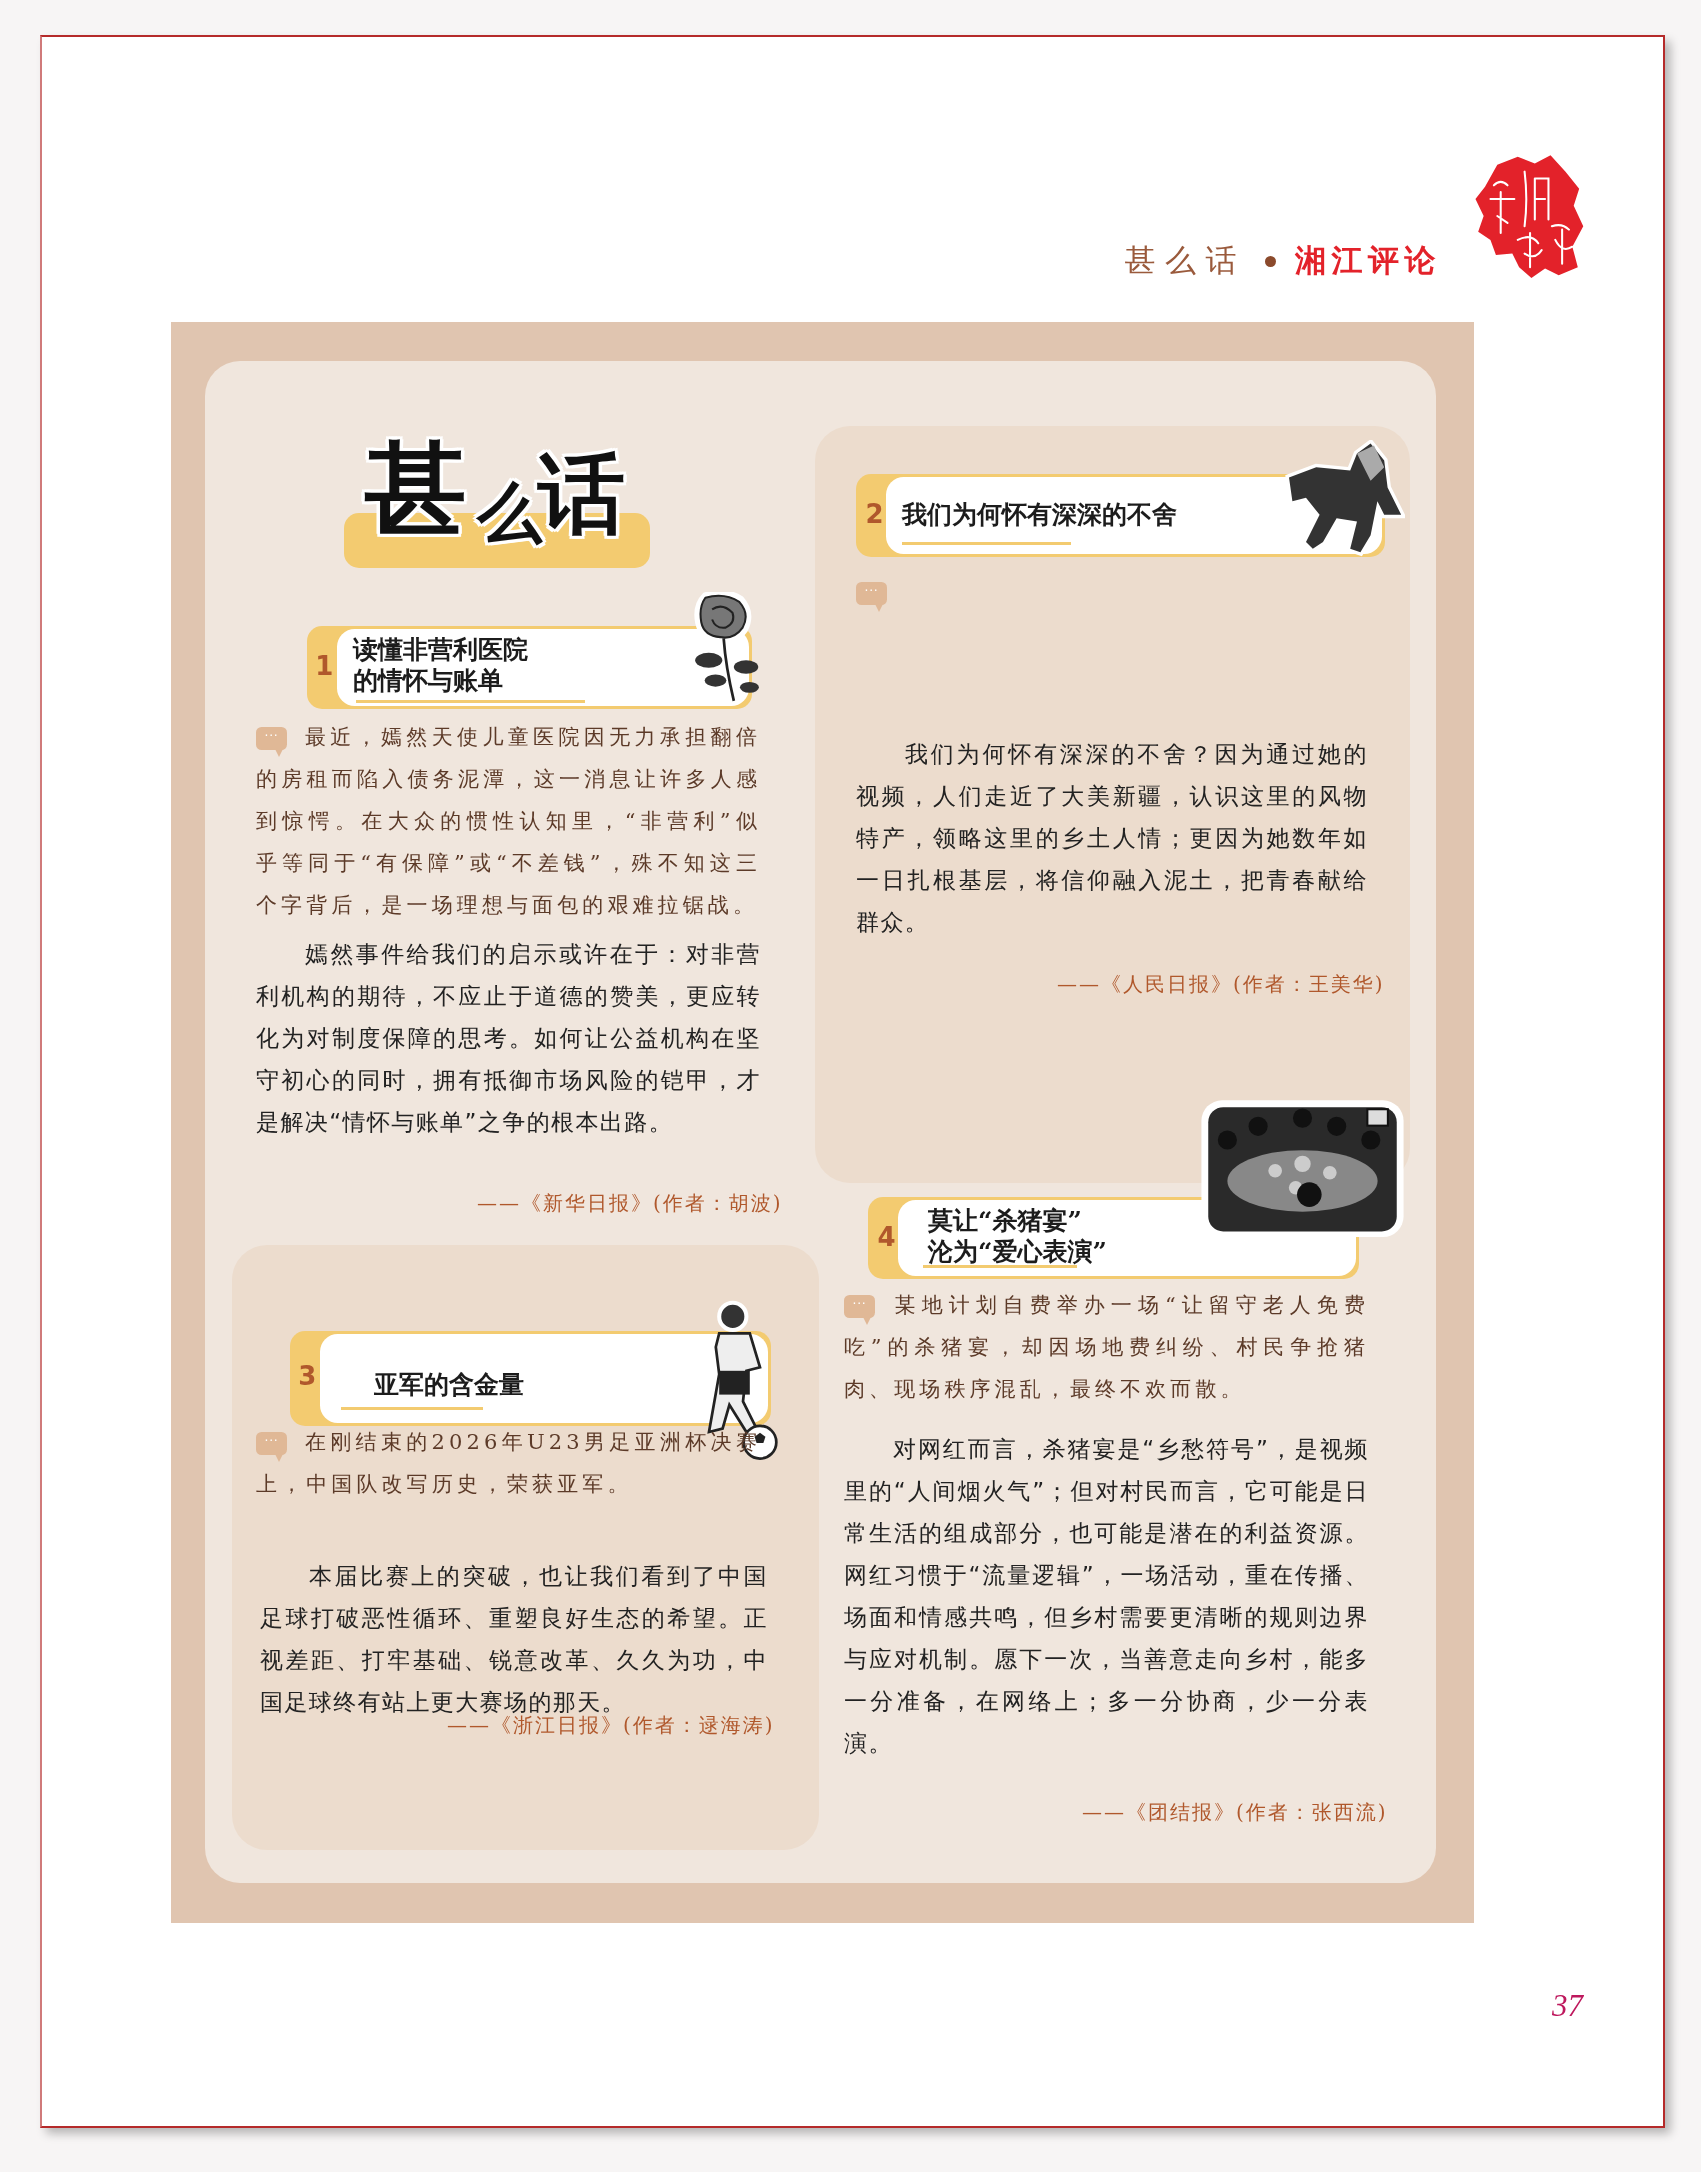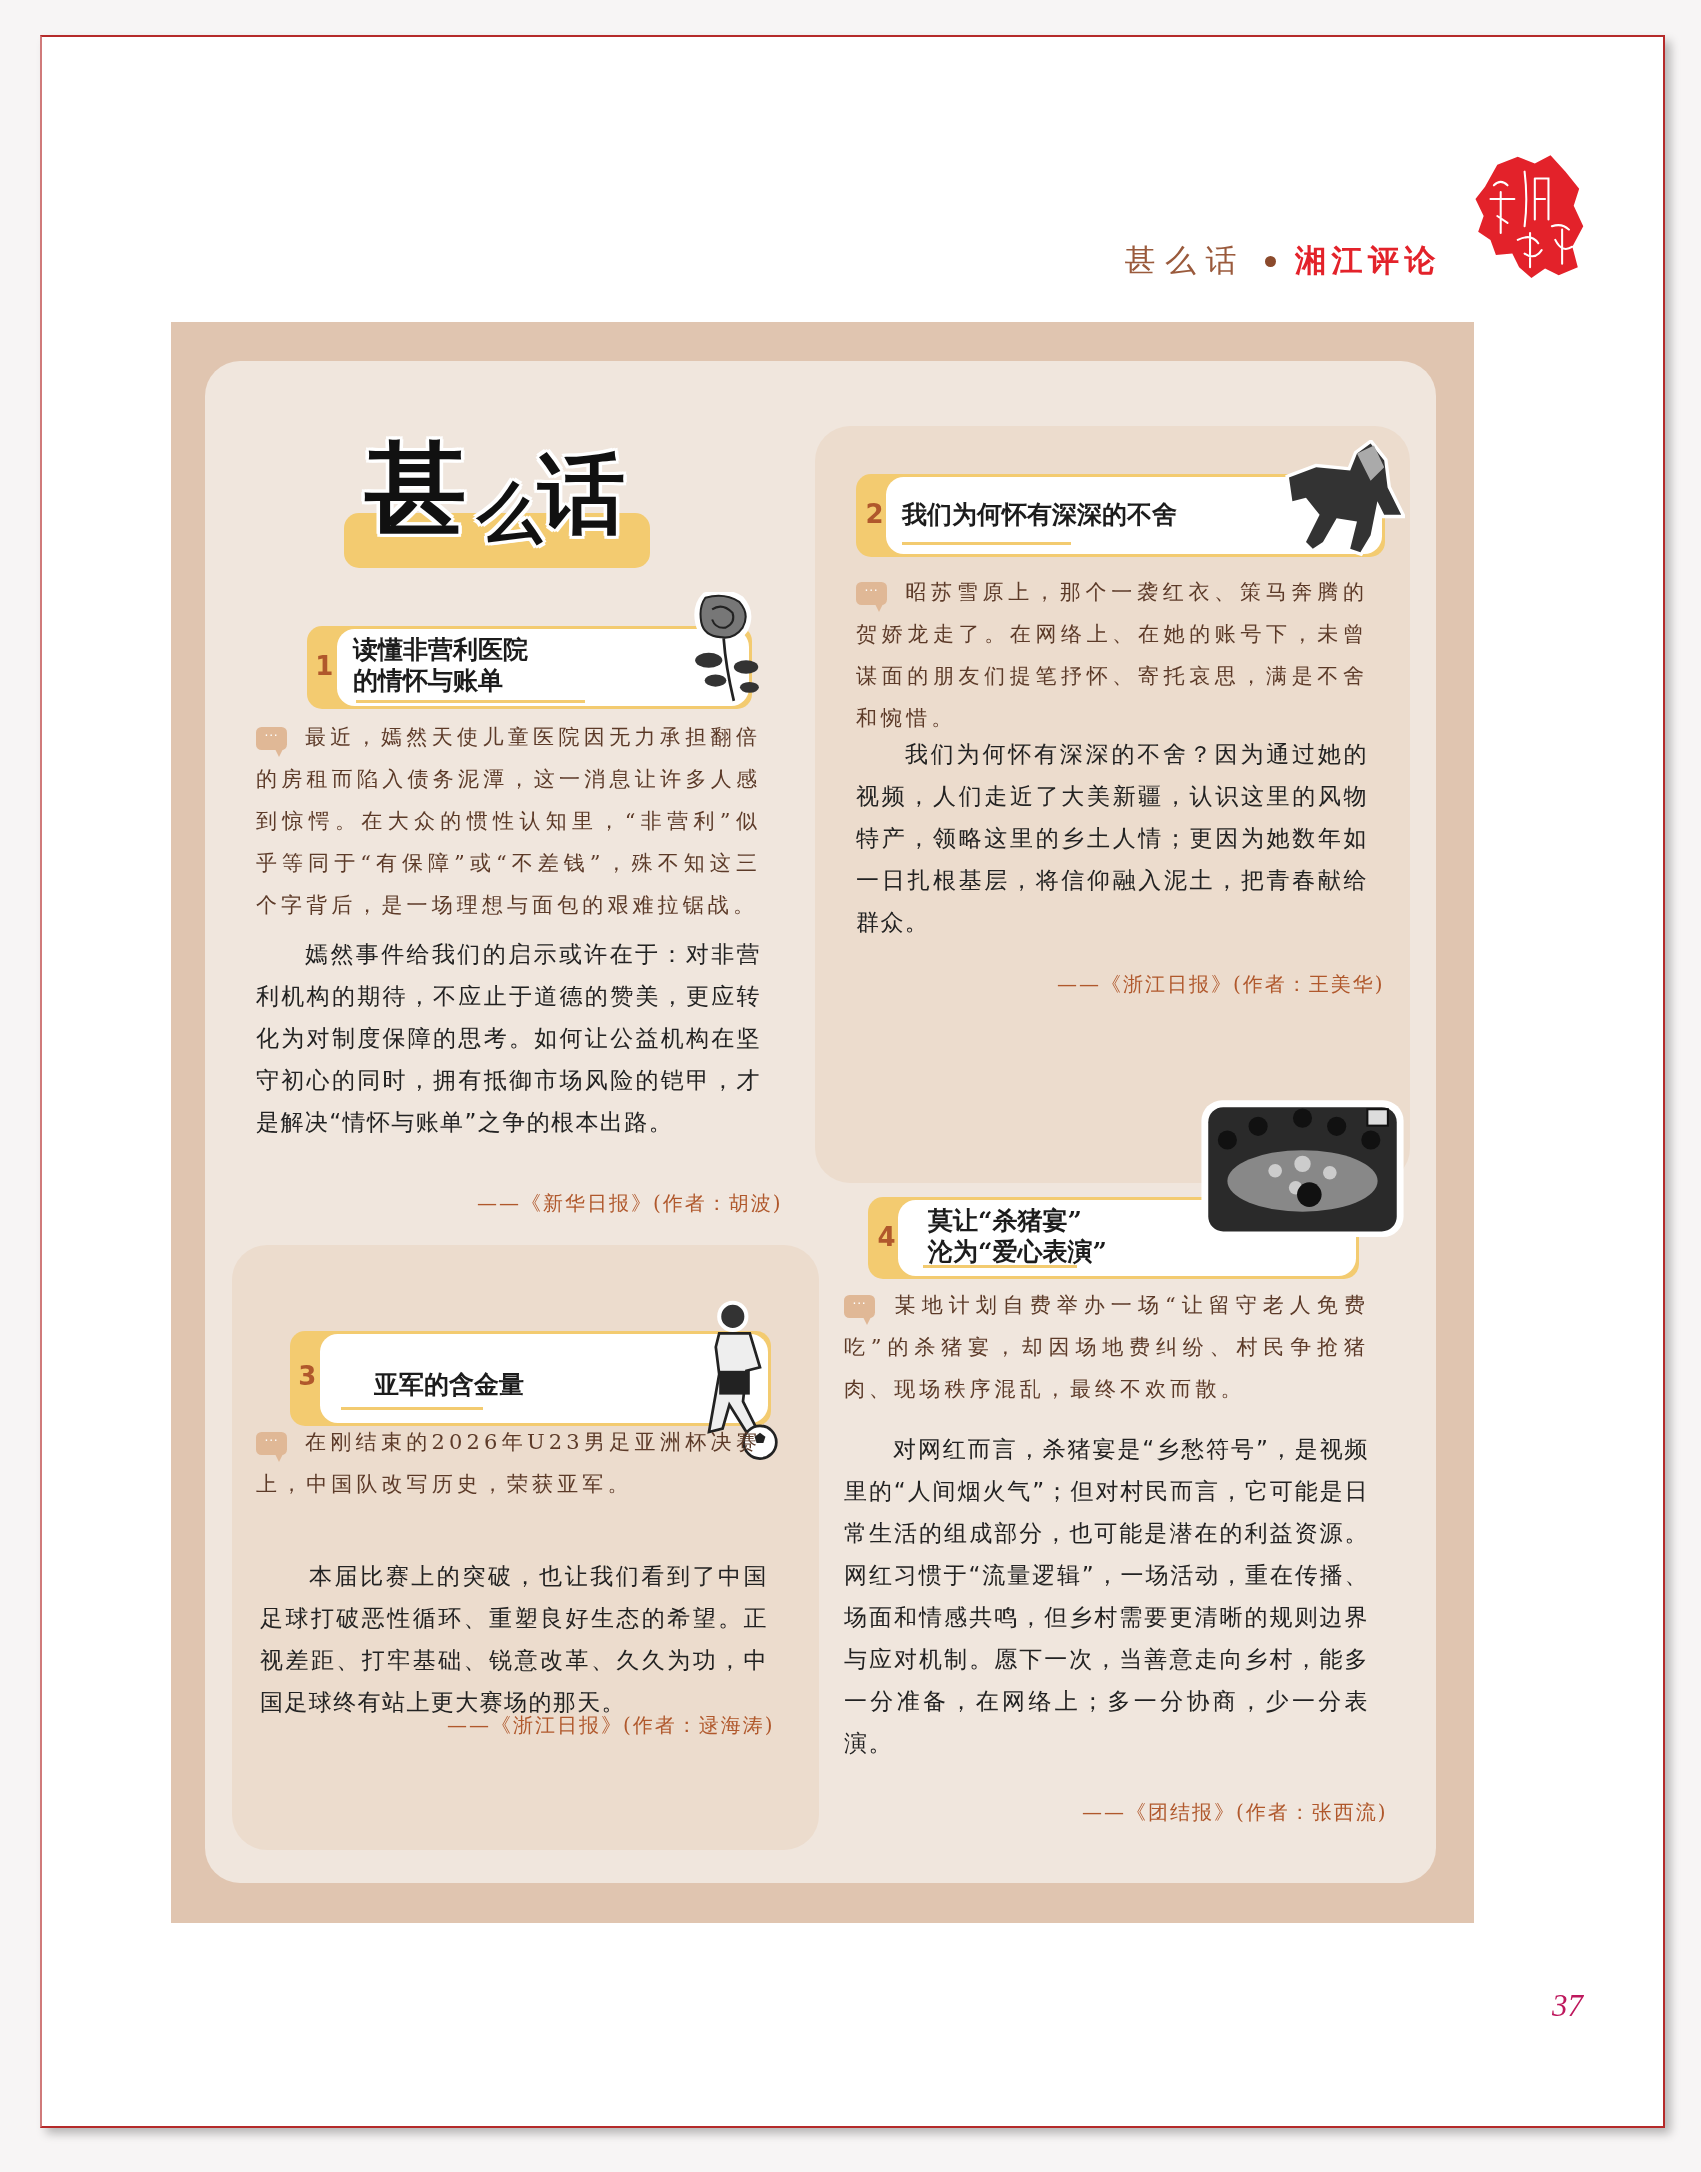--- a/index.html
+++ b/index.html
@@ -95,23 +95,23 @@
   <div class="white" style="left:30px;"></div>
   <span class="num" style="left:9.5px;top:24.6px;">2</span>
   <span class="title" style="left:46px;top:25px;">我们为何怀有深深的不舍</span>
   <div class="uline" style="left:46px;top:68px;width:169px;"></div>
 </div>
 <svg class="illus" style="left:1275px;top:440px;width:130px;height:119px;" viewBox="0 0 190 175">
   <path d="M20 55 L60 40 L110 45 L120 20 L140 5 L160 30 L165 70 L185 110 L160 110 L150 90 L140 140 L125 165 L110 160 L120 120 L90 115 L70 150 L55 160 L45 150 L65 110 L45 85 L25 90 Z" fill="#fff" stroke="#fff" stroke-width="10"></path>
   <path d="M20 55 L60 40 L110 45 L120 20 L140 5 L160 30 L165 70 L185 110 L160 110 L150 90 L140 140 L125 165 L110 160 L120 120 L90 115 L70 150 L55 160 L45 150 L65 110 L45 85 L25 90 Z" fill="#333"></path>
   <path d="M120 20 L145 8 L160 40 L140 60 L130 40 Z" fill="#aaa"></path>
 </svg>
-<p class="para lead" style="left:856px;top:571px;width:512px;margin:0;"><span class="bubble"><span class="dots">···</span></span><span>昭苏雪原上，那个一袭红衣、策马奔腾的贺娇龙走了。在网络上、在她的账号下，未曾谋面的朋友们提笔抒怀、寄托哀思，满是不舍和惋惜。</span></p>
+<p class="para lead" style="left:856px;top:571px;width:512px;margin:0;"><span class="bubble"><span class="dots">···</span></span></p>
 <p class="para body indent" style="left:856px;top:733px;width:512px;margin:0;">我们为何怀有深深的不舍？因为通过她的视频，人们走近了大美新疆，认识这里的风物特产，领略这里的乡土人情；更因为她数年如一日扎根基层，将信仰融入泥土，把青春献给群众。</p>
-<span class="src" style="left:1057px;top:971px;">——《浙江日报》(作者：王美华)</span>
+<span class="src" style="left:1057px;top:971px;">——《人民日报》(作者：王美华)</span>
 
 <div class="hcard" style="left:290px;top:1331px;width:481px;height:95px;">
   <div class="white" style="left:30px;"></div>
   <span class="num" style="left:8.2px;top:30px;">3</span>
   <span class="title" style="left:68px;top:38px;margin-left:16px;">亚军的含金量</span>
   <div class="uline" style="left:51px;top:76px;width:142px;"></div>
 </div>
 <svg class="illus" style="left:692px;top:1299px;width:102px;height:164px;" viewBox="0 0 150 240">
   <circle cx="60" cy="25" r="20" fill="#333" stroke="#fff" stroke-width="6"></circle>
   <path d="M40 50 L85 50 L100 100 L80 105 L75 150 L95 190 L80 195 L55 155 L45 190 L25 195 L40 110 L35 70 Z" fill="#eee" stroke="#222" stroke-width="4"></path>

